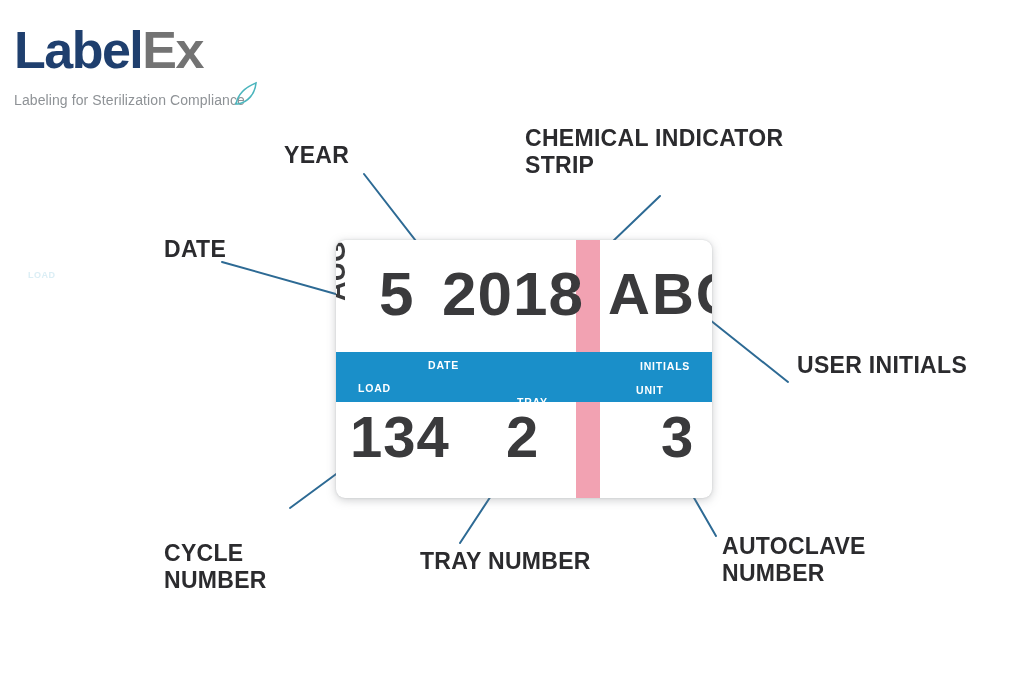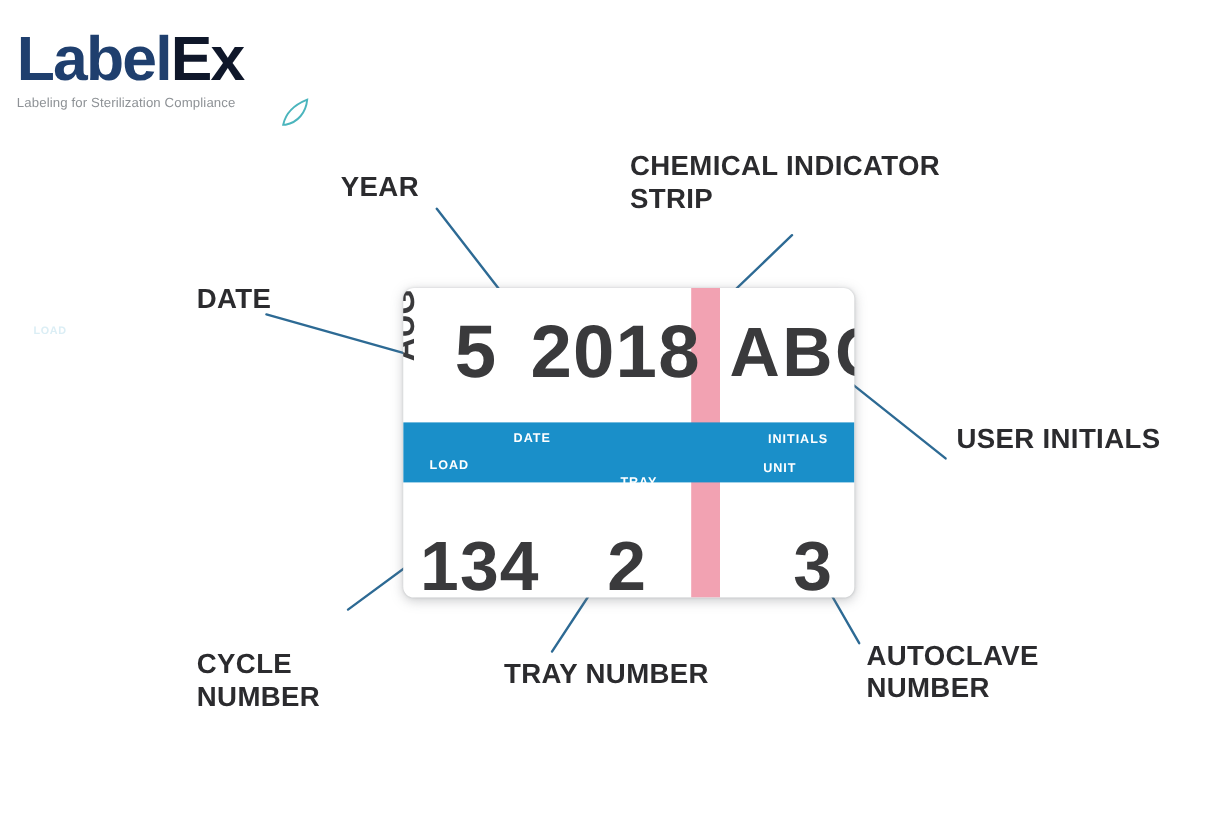--- a/index.html
+++ b/index.html
@@ -29,28 +29,28 @@
     font-size: 52px;
     font-weight: bold;
     letter-spacing: -1.5px;
     line-height: 1;
     white-space: nowrap;
   }
   #logo-label {
     color: #1f3f6e;
   }
   #logo-ex {
-    color: #0f172a;
+    color: #737373;
   }
   #logo-tagline {
     font-family: "Liberation Sans", sans-serif;
-    font-size: 11px;
+    font-size: 14px;
     color: #8e9296;
     letter-spacing: 0.1px;
-    margin-top: 4px;
+    margin-top: 16px;
     white-space: nowrap;
   }
   #logo-leaf {
     position: absolute;
     left: 218px;
     top: 56px;
     width: 26px;
     height: 26px;
   }
 
@@ -173,21 +173,20 @@
   #legend-unit    { left: 300px; top: 32px; }
 
   
   #card-bottom-row {
     position: absolute;
     left: 0;
     top: 162px;
     width: 100%;
     height: 96px;
     z-index: 2;
-    margin-top: 36px;
   }
   #load-number {
     position: absolute;
     left: 14px;
     top: 6px;
     font-size: 58px;
     letter-spacing: 1px;
   }
   #tray-number {
     position: absolute;

